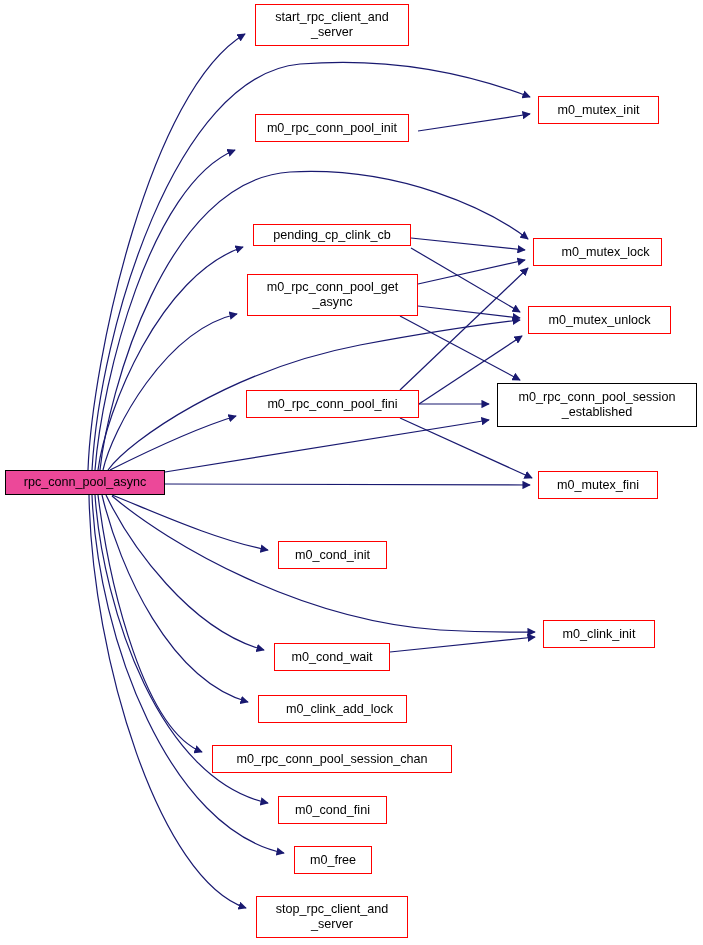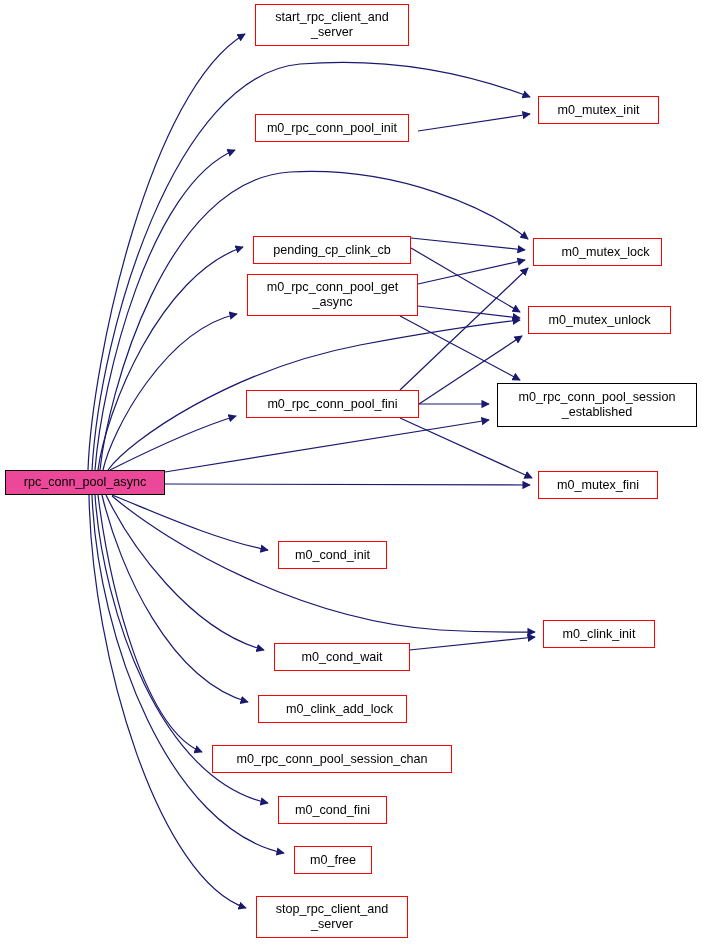--- a/index.html
+++ b/index.html
@@ -123,33 +123,33 @@
 
       <path d="M 89 495 C 92 660 160 880 246 908"></path>
     </g>
   </svg>
 
   <div id="node-layer">
       <div class="node" style="left: 255px; top: 4px; width: 154px; height: 42px;"><span class="node-label">start_rpc_client_and
 _server</span></div>
       <div class="node" style="left: 538px; top: 96px; width: 121px; height: 28px;"><span class="node-label">m0_mutex_init</span></div>
       <div class="node" style="left: 245px; top: 114px; width: 154px; height: 28px; margin-left: 10px;"><span class="node-label">m0_rpc_conn_pool_init</span></div>
-      <div class="node" style="left: 253px; top: 224px; width: 158px; height: 28px; margin-top: 12px;"><span class="node-label">pending_cp_clink_cb</span></div>
+      <div class="node" style="left: 253px; top: 224px; width: 158px; height: 22px;"><span class="node-label">pending_cp_clink_cb</span></div>
       <div class="node" style="left: 533px; top: 238px; width: 129px; height: 28px; padding-left: 16px;"><span class="node-label">m0_mutex_lock</span></div>
       <div class="node" style="left: 247px; top: 274px; width: 171px; height: 42px;"><span class="node-label">m0_rpc_conn_pool_get
 _async</span></div>
       <div class="node" style="left: 528px; top: 306px; width: 143px; height: 28px;"><span class="node-label">m0_mutex_unlock</span></div>
       <div class="node" style="left: 246px; top: 390px; width: 173px; height: 28px;"><span class="node-label">m0_rpc_conn_pool_fini</span></div>
       <div class="node plain" style="left: 497px; top: 383px; width: 200px; height: 44px;"><span class="node-label">m0_rpc_conn_pool_session
 _established</span></div>
       <div class="node current" style="left: 5px; top: 470px; width: 160px; height: 25px;"><span class="node-label">rpc_conn_pool_async</span></div>
       <div class="node" style="left: 538px; top: 471px; width: 120px; height: 28px;"><span class="node-label">m0_mutex_fini</span></div>
       <div class="node" style="left: 278px; top: 541px; width: 109px; height: 28px;"><span class="node-label">m0_cond_init</span></div>
       <div class="node" style="left: 543px; top: 620px; width: 112px; height: 28px;"><span class="node-label">m0_clink_init</span></div>
-      <div class="node" style="left: 274px; top: 643px; width: 136px; height: 28px;"><span class="node-label">m0_cond_wait</span></div>
+      <div class="node" style="left: 274px; top: 643px; width: 116px; height: 28px;"><span class="node-label">m0_cond_wait</span></div>
       <div class="node" style="left: 258px; top: 695px; width: 149px; height: 28px; padding-left: 14px;"><span class="node-label">m0_clink_add_lock</span></div>
       <div class="node" style="left: 212px; top: 745px; width: 240px; height: 28px;"><span class="node-label">m0_rpc_conn_pool_session_chan</span></div>
       <div class="node" style="left: 278px; top: 796px; width: 109px; height: 28px;"><span class="node-label">m0_cond_fini</span></div>
       <div class="node" style="left: 294px; top: 846px; width: 78px; height: 28px; text-align: center;"><span class="node-label">m0_free</span></div>
       <div class="node" style="left: 256px; top: 896px; width: 152px; height: 42px;"><span class="node-label">stop_rpc_client_and
 _server</span></div>
     </div>
 
 </div>
 

